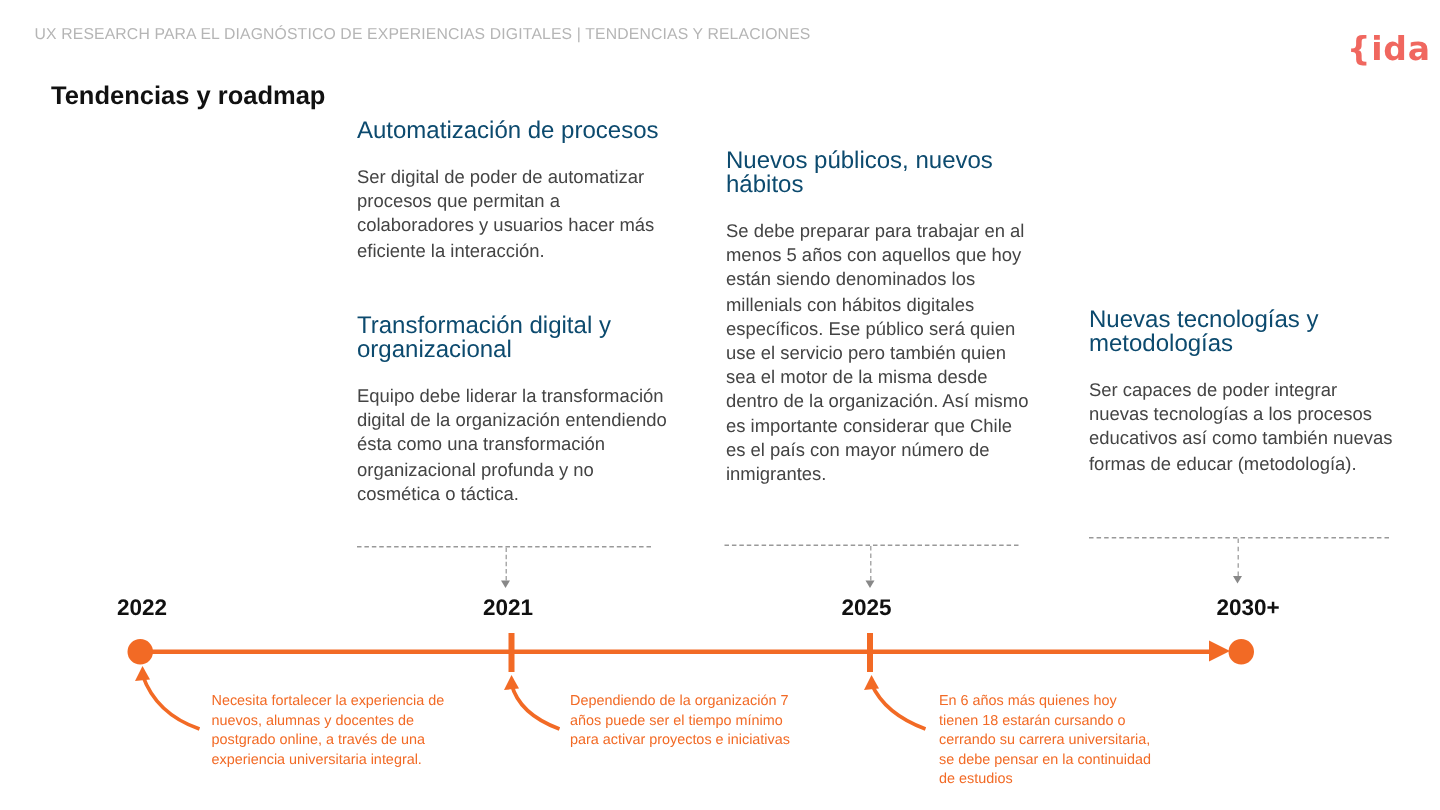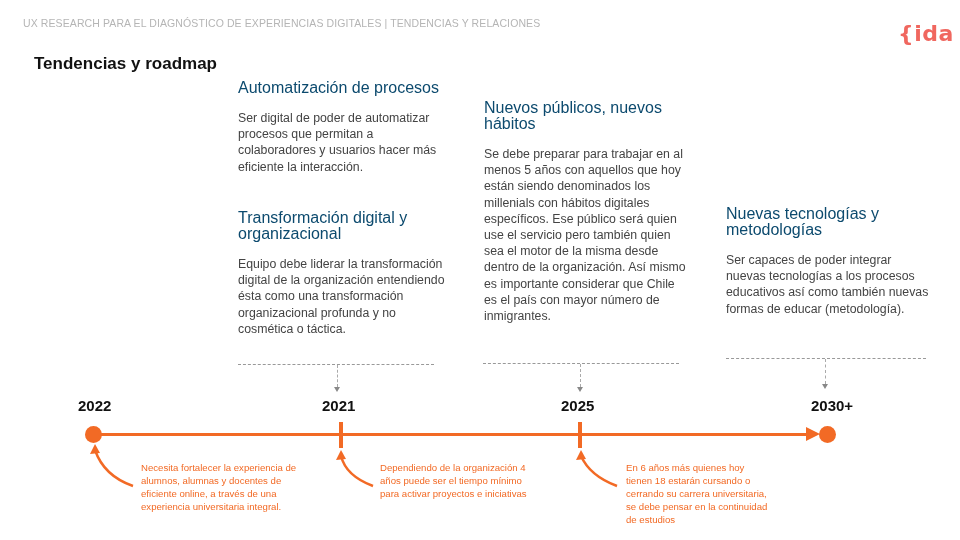--- a/index.html
+++ b/index.html
@@ -71,15 +71,15 @@
 
 <svg class="curve" style="left:0; top:0;" width="1" height="1">
   <path d="M133,486 Q104,476 95,450" stroke="#f26a25" stroke-width="2.5" fill="none"></path>
   <path d="M95,444 L90,454 L100,453 Z" fill="#f26a25"></path>
   <path d="M373,486 Q346,476 341,456" stroke="#f26a25" stroke-width="2.5" fill="none"></path>
   <path d="M341,450 L336,460 L346,459 Z" fill="#f26a25"></path>
   <path d="M617,486 Q590,476 581,456" stroke="#f26a25" stroke-width="2.5" fill="none"></path>
   <path d="M581,450 L576,460 L586,459 Z" fill="#f26a25"></path>
 </svg>
 
-<div class="note" style="left:141px; width:165px;">Necesita fortalecer la experiencia de alumnos, alumnas y docentes de eficiente online, a través de una experiencia universitaria integral.</div>
-<div class="note" style="left:380px; width:150px;">Dependiendo de la organización 4 años puede ser el tiempo mínimo para activar proyectos e iniciativas</div>
+<div class="note" style="left:141px; width:165px;">Necesita fortalecer la experiencia de nuevos, alumnas y docentes de postgrado online, a través de una experiencia universitaria integral.</div>
+<div class="note" style="left:380px; width:150px;">Dependiendo de la organización 7 años puede ser el tiempo mínimo para activar proyectos e iniciativas</div>
 <div class="note" style="left:626px; width:145px;">En 6 años más quienes hoy tienen 18 estarán cursando o cerrando su carrera universitaria, se debe pensar en la continuidad de estudios</div>
 
 </body></html>

